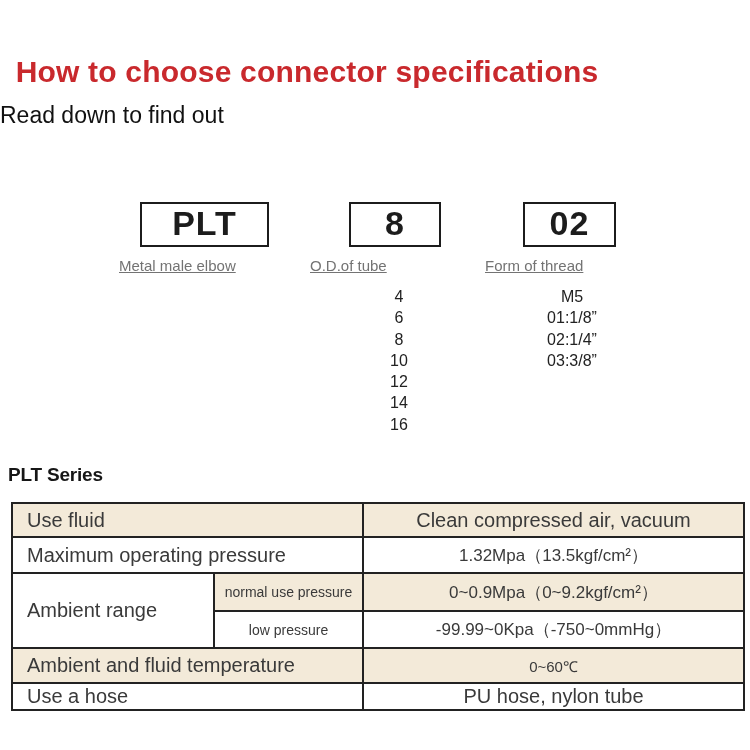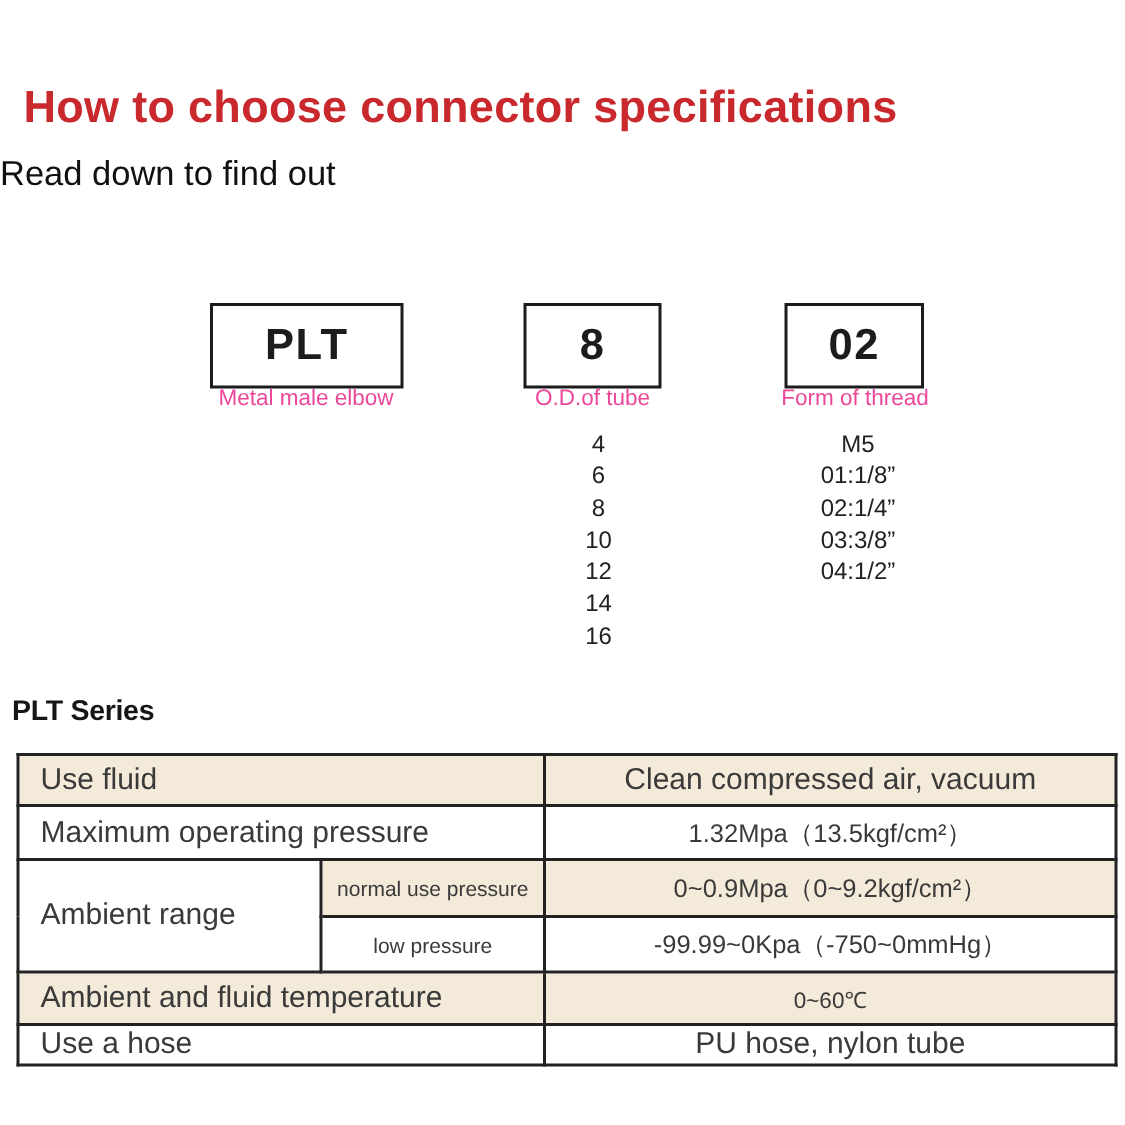--- a/index.html
+++ b/index.html
@@ -11,30 +11,30 @@
   .title{
     position:absolute;left:0;top:55px;width:614px;text-align:center;
     font-size:30px;font-weight:700;color:#c9292d;letter-spacing:0.2px;
   }
   .subtitle{
     position:absolute;left:0;top:102px;width:750px;
     font-size:23px;color:#111;
   }
   
   .code-box{
-    position:absolute;height:57px;border:2px solid #1c1c1c;background:#fff;
-    display:flex;align-items:center;justify-content:center;
-    font-size:29px;font-weight:700;color:#1c1c1c;box-sizing:border-box;
+    position:absolute;height:45px;border:2px solid #1c1c1c;background:#fff;
+    display:flex;align-items:flex-start;justify-content:center;
+    font-size:34px;font-weight:700;color:#1c1c1c;box-sizing:border-box;
     font-family:"Liberation Sans", sans-serif;letter-spacing:1px;
   }
   .box-plt{left:140px;top:202px;width:129px;}
   .box-od{left:349px;top:202px;width:92px;}
   .box-thread{left:523px;top:202px;width:93px;}
   .box-label{
-    position:absolute;width:170px;text-align:center;font-size:15px;color:#ec4899;
+    position:absolute;width:170px;font-size:15px;color:#737373;text-decoration:underline;
   }
   .lab-plt{left:119px;top:257px;}
   .lab-od{left:310px;top:257px;}
   .lab-thread{left:485px;top:257px;}
   
   .opt-list{position:absolute;top:286px;text-align:center;font-size:16px;color:#222;}
   .opt-list .list-item{height:21.3px;line-height:21.3px;}
   .tube-list{left:349px;width:100px;}
   .thread-list{left:496px;width:152px;}
   
@@ -91,21 +91,20 @@
     <div class="list-item">12</div>
     <div class="list-item">14</div>
     <div class="list-item">16</div>
   </div>
 
   <div class="opt-list thread-list">
     <div class="list-item">M5</div>
     <div class="list-item">01:1/8”</div>
     <div class="list-item">02:1/4”</div>
     <div class="list-item">03:3/8”</div>
-    <div class="list-item">04:1/2”</div>
   </div>
 
   <div class="series-title">PLT Series</div>
 
   <table class="spec">
     <colgroup>
         <col style="width:202px">
         <col style="width:149px">
         <col style="width:381px">
       </colgroup>

